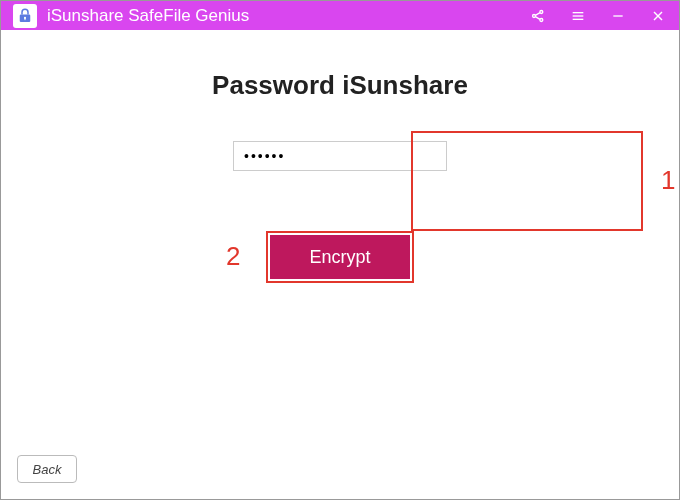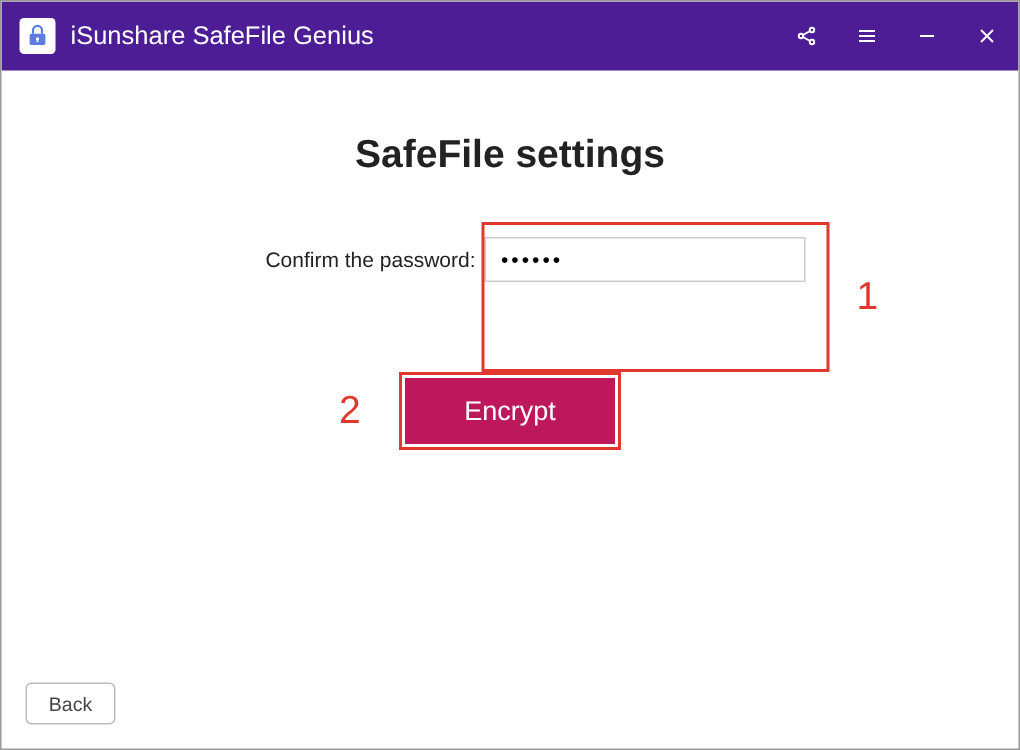--- a/index.html
+++ b/index.html
@@ -5,22 +5,22 @@
     * { box-sizing: border-box; margin: 0; padding: 0; }
     body {
       font-family: "Segoe UI", Arial, sans-serif;
       background: #fff;
       width: 680px;
       height: 500px;
       border: 1px solid #999;
       position: relative;
     }
     .titlebar {
-      background: #4c1d95;
-      height: 46px;
+      background: #d946ef;
+      height: 29px;
       display: flex;
       align-items: center;
       padding: 0 12px;
       color: #fff;
     }
     .app-icon {
       width: 24px;
       height: 24px;
       background: #fff;
       border-radius: 3px;
@@ -93,20 +93,21 @@
       left: 16px;
       bottom: 16px;
       width: 60px;
       height: 28px;
       background: #fff;
       border: 1px solid #bbb;
       border-radius: 4px;
       font-size: 13px;
       color: #444;
       cursor: pointer;
+      font-style: italic;
     }
   </style>
 </head>
 <body>
 
 <div class="titlebar">
   <div class="app-icon">
     <svg viewBox="0 0 24 24" fill="none">
       <rect x="5" y="10" width="14" height="10" rx="1.5" fill="#5d7be0"></rect>
       <path d="M8 10 V7 a4 4 0 0 1 8 0 V10" stroke="#5d7be0" stroke-width="2" fill="none"></path>
@@ -140,28 +141,27 @@
     <span class="win-btn">
       <svg viewBox="0 0 24 24" width="16" height="16" stroke="#fff" stroke-width="2">
         <line x1="6" y1="6" x2="18" y2="18"></line>
           <line x1="18" y1="6" x2="6" y2="18"></line>
       </svg>
     </span>
   </div>
 </div>
 
 <div class="content">
-  <div class="page-title">SafeFile settings</div>
+  <div class="page-title">Password iSunshare</div>
 
   <div class="form-area">
     <div class="highlight-1"></div>
     <div class="annot-1">1</div>
 
     <div class="row">
-      <div class="lbl">Confirm the password:</div>
       <input class="pw-input" type="password" value="••••••" style="">
     </div>
   </div>
 
   <div><div class="btn-area">
     <div class="highlight-2"></div>
     <div class="annot-2">2</div>
     <button class="encrypt-btn">Encrypt</button>
   </div></div>
 </div>

